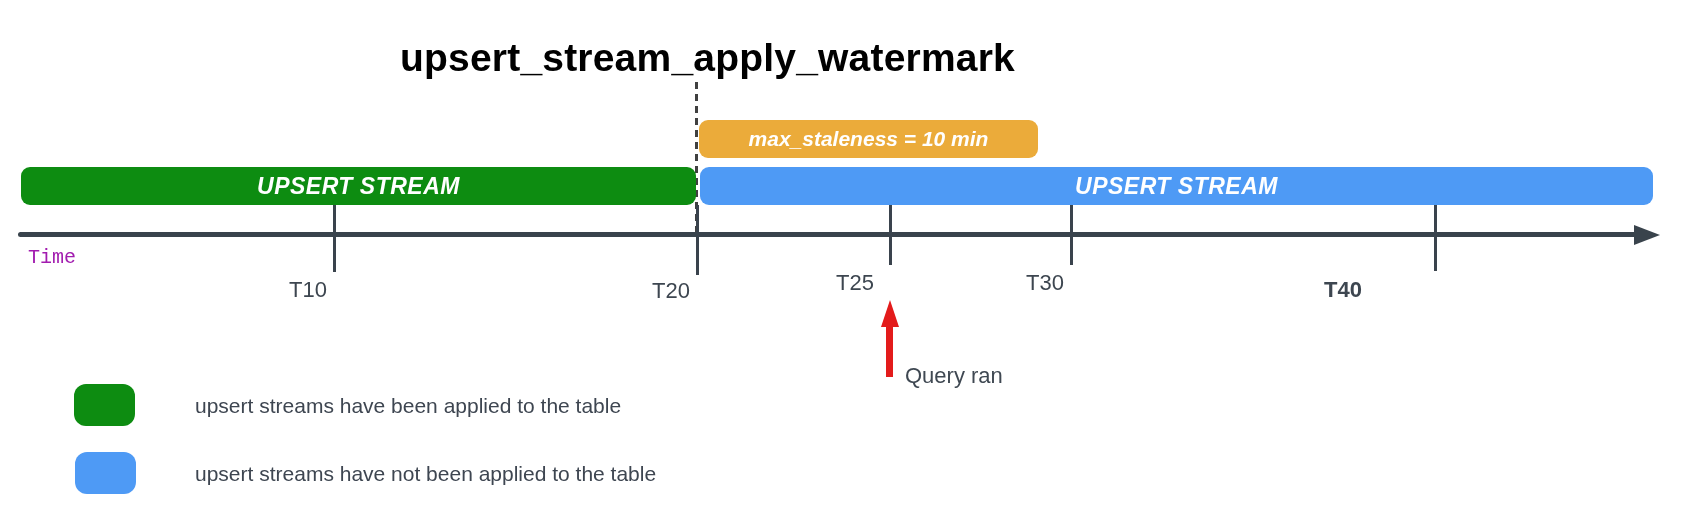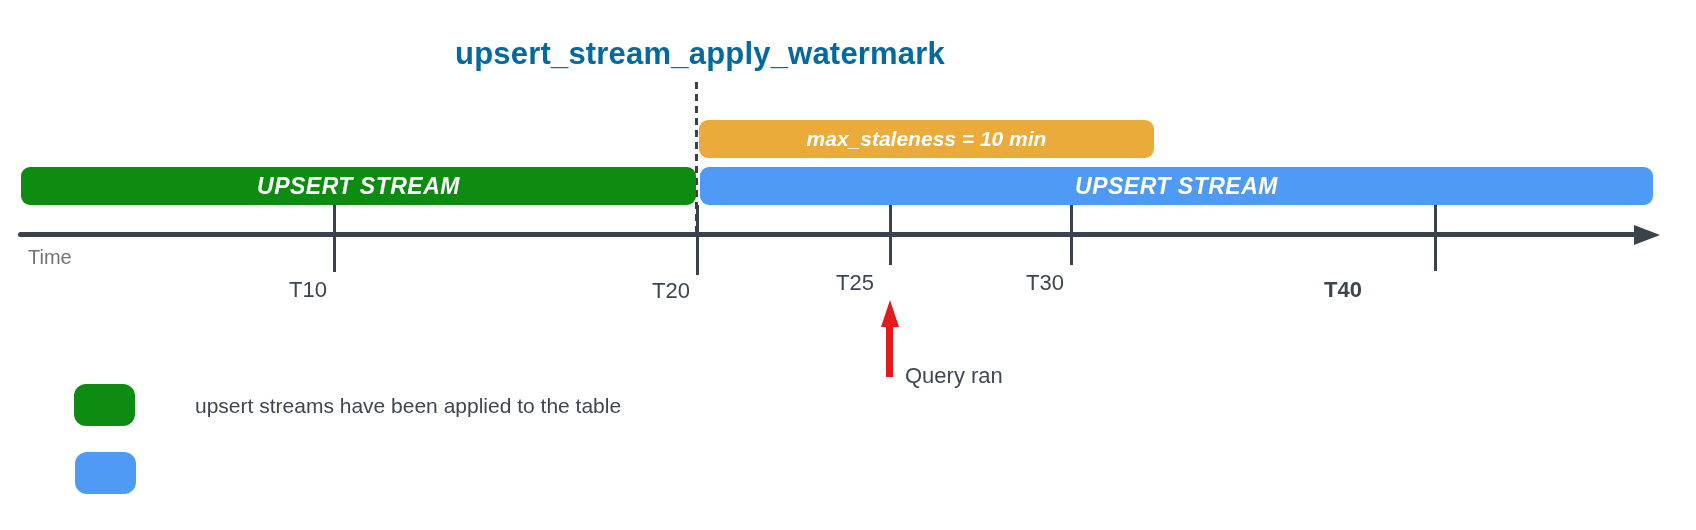--- a/index.html
+++ b/index.html
@@ -5,47 +5,47 @@
   html,body{margin:0;padding:0;background:#ffffff;}
   #canvas{
     position:relative;width:1696px;height:530px;background:#ffffff;overflow:hidden;
     font-family:"Liberation Sans", sans-serif;
   }
   .abs{position:absolute;}
 
   
   #title{
     left:400px;top:36px;width:600px;text-align:center;
-    font-size:31px;font-weight:bold;color:#0369a1;letter-spacing:0.2px;
+    font-size:39px;font-weight:bold;color:#000000;letter-spacing:0.2px;
   }
 
   
   #watermark-line{
     left:695px;top:82px;width:3px;height:150px;
     background:repeating-linear-gradient(to bottom,#404040 0 7px,transparent 7px 12px);
   }
 
   
   .bar{
     display:flex;align-items:center;justify-content:center;
     color:#ffffff;font-weight:bold;font-style:italic;
     border-radius:9px;box-sizing:border-box;
   }
-  #staleness-bar{left:699px;top:120px;width:455px;height:38px;font-size:21px;}
+  #staleness-bar{left:699px;top:120px;width:339px;height:38px;font-size:21px;}
   #applied-bar{left:21px;top:167px;width:675px;height:38px;font-size:23px;letter-spacing:0.5px;}
   #not-applied-bar{left:700px;top:167px;width:953px;height:38px;font-size:23px;letter-spacing:0.5px;}
 
   
   #axis-line{left:18px;top:232px;width:1620px;height:5px;border-radius:3px;}
   #axis-arrowhead{
     left:1634px;top:225px;width:0;height:0;
     border-top:10px solid transparent;border-bottom:10px solid transparent;
     border-left:26px solid #39434c;
   }
-  #time-label{left:28px;top:246px;font-size:20px;color:#737373;}
+  #time-label{left:28px;top:246px;font-size:20px;color:#a21caf;font-family:Liberation Mono, monospace;}
 
   
   .tick{width:3px;background:#3a434d;top:205px;}
   #tick-0{left:333px;height:67px;}
   #tick-1{left:696px;height:70px;}
   #tick-2{left:889px;height:60px;}
   #tick-3{left:1070px;height:60px;}
   #tick-4{left:1434px;height:66px;}
   .tick-label{width:90px;text-align:left;font-size:22px;color:#3d4650;}
   #tick-label-0{left:289px;top:277px;}
@@ -109,14 +109,15 @@
   <div id="tick-label-4" class="abs tick-label">T40</div>
 
   <div id="query-arrow-head" class="abs" style="border-bottom-color: rgb(227, 27, 27);"></div>
   <div id="query-arrow-shaft" class="abs" style="background-color: rgb(227, 27, 27);"></div>
   <div id="query-ran-label" class="abs">Query ran</div>
 
   <div id="legend-swatch-0" class="abs swatch" style="background-color: rgb(13, 140, 17);"></div>
   <div id="legend-label-0" class="abs legend-text">upsert streams have been applied to the table</div>
 
   <div id="legend-swatch-1" class="abs swatch" style="background-color: rgb(78, 154, 245);"></div>
+  <div id="legend-label-1" class="abs legend-text">upsert streams have not been applied to the table</div>
 
 </div>
 
 </body></html>

